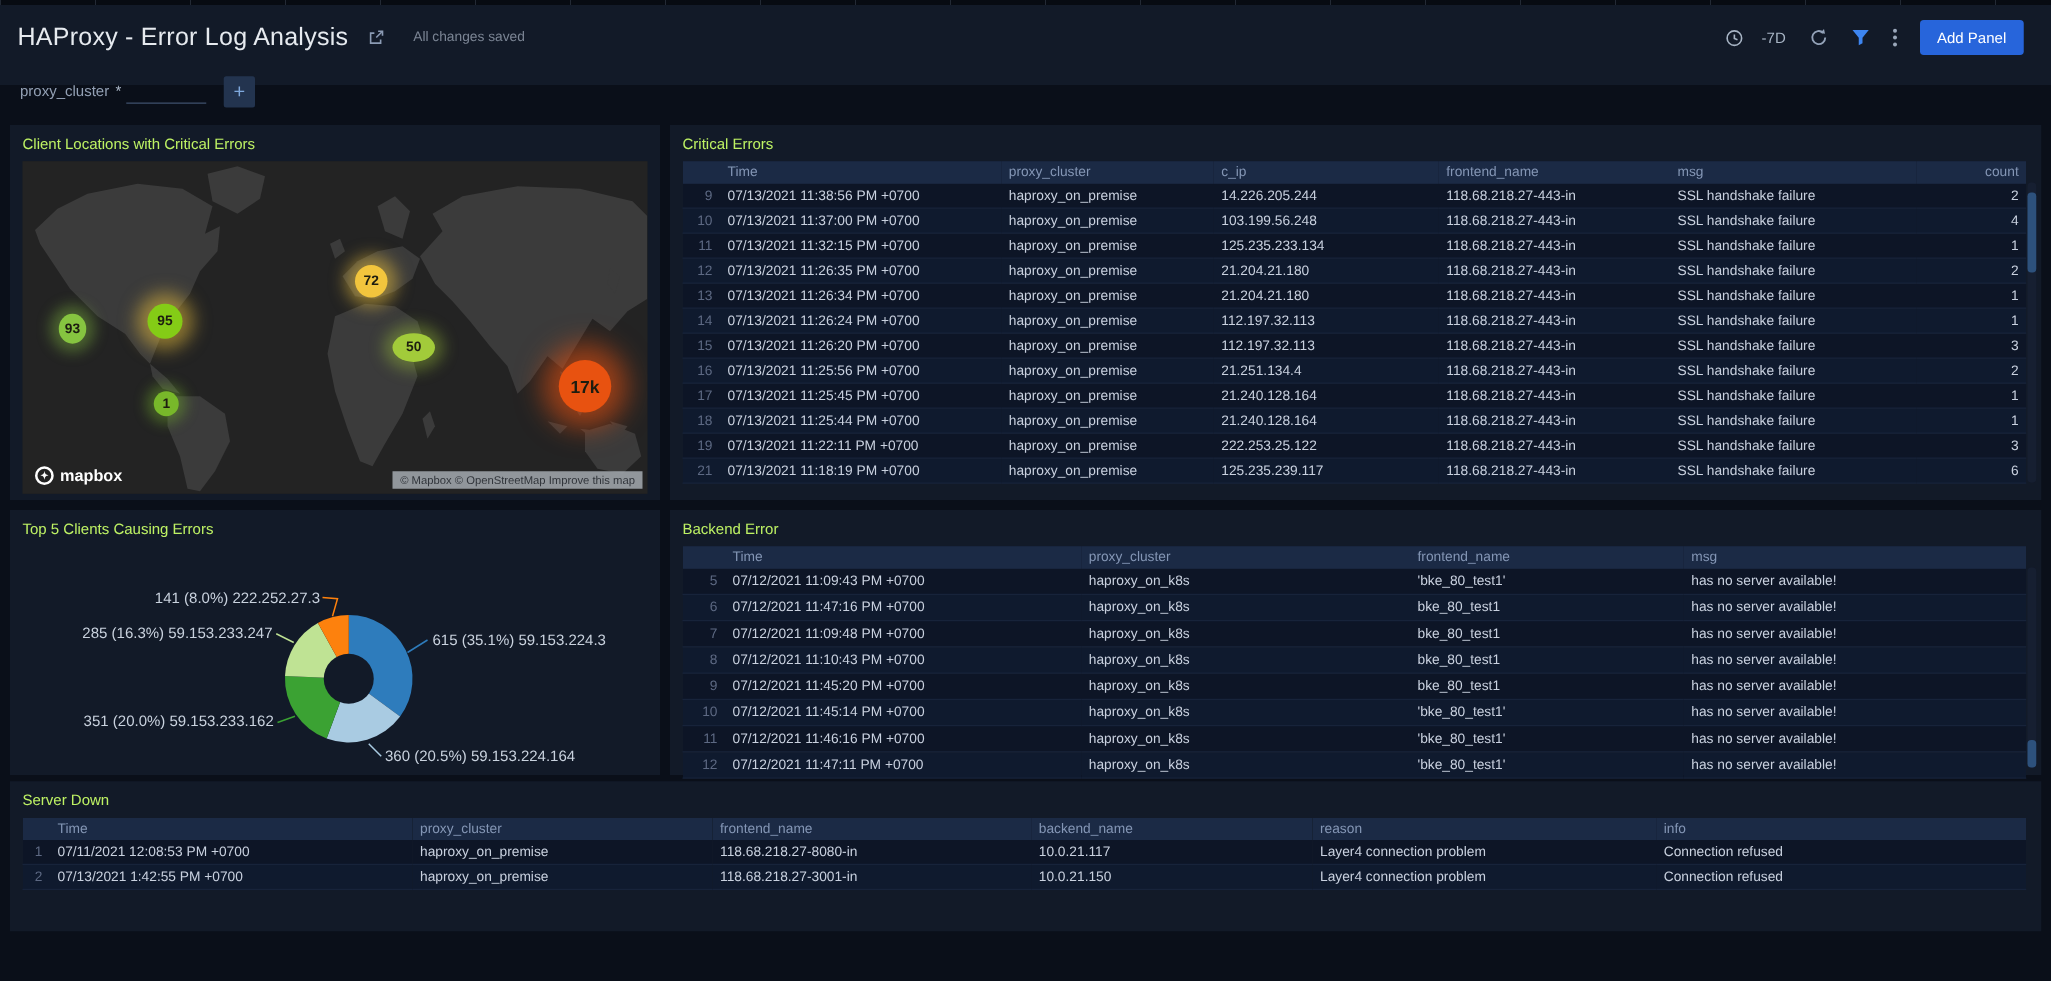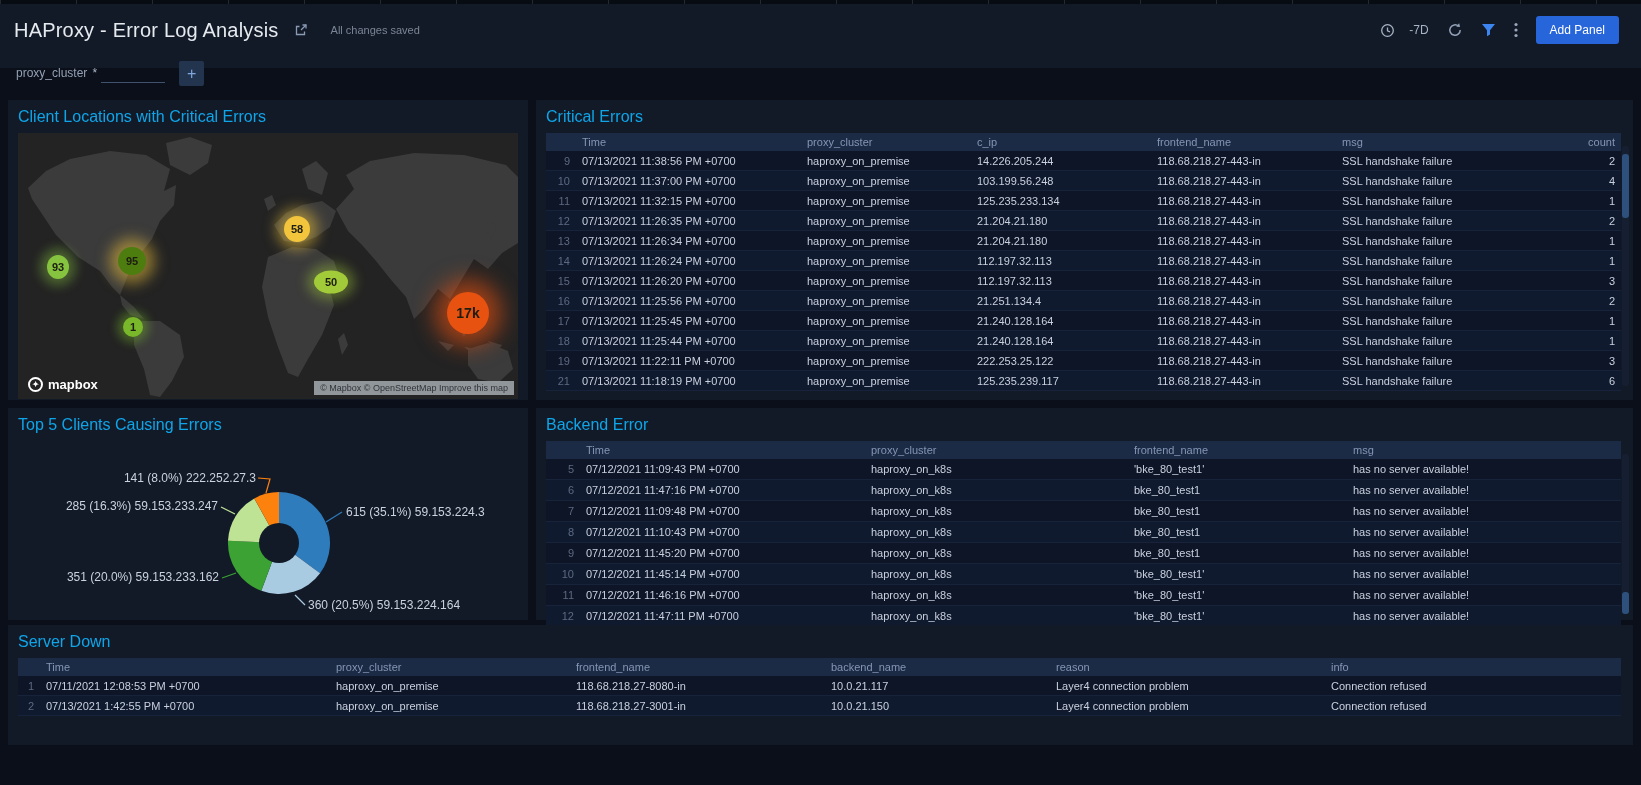--- a/index.html
+++ b/index.html
@@ -19,21 +19,21 @@
   .flabel{font-size:12px;color:#93a0b4}
   .freq{font-size:12px;color:#aab6c6;margin-left:5px}
   .finput{background:transparent;border:none;border-bottom:1px solid #3f516d;width:60px;height:16px;color:#cfd7e3;font-size:12px;margin-left:4px;font-family:"Liberation Sans",sans-serif}
   .plusbtn{margin-left:14px;width:25px;height:25px;background:#23344f;color:#7fa9dd;font-size:16px;line-height:23px;border:none;border-radius:2px;cursor:pointer;font-family:"Liberation Sans",sans-serif}
   .panel{position:absolute;background:#121a28}
   #panel-map{left:8px;top:100px;width:520px;height:300px}
   #panel-critical{left:536px;top:100px;width:1097px;height:300px}
   #panel-clients{left:8px;top:408px;width:520px;height:212px}
   #panel-backend{left:536px;top:408px;width:1097px;height:212px}
   #panel-server{left:8px;top:625px;width:1625px;height:120px}
-  .panel-title{padding:8px 10px 7px;font-size:16px;color:#0ea5e9}
+  .panel-title{padding:8px 10px 7px;font-size:12px;color:#bef264}
   .mapwrap{position:relative;margin:0 10px;height:266px;background:#232323;overflow:hidden}
   .mapsvg{position:absolute;left:0;top:0}
   .bubble{position:absolute;border-radius:50%;display:flex;align-items:center;justify-content:center;font-weight:bold;color:#1d1d10;transform:translate(-50%,-50%);z-index:3}
   .mblogo{position:absolute;left:10px;bottom:7px;display:flex;align-items:center;gap:5px;z-index:4;color:#fff;font-size:13px;font-weight:bold}
   .mbring{width:11px;height:11px;border:2.5px solid #fff;border-radius:50%;display:inline-flex;align-items:center;justify-content:center;font-size:8px;color:#fff}
   .attrib{position:absolute;right:4px;bottom:4px;background:rgba(165,170,176,.85);color:#30343a;font-size:9px;padding:2px 6px;z-index:4}
   table{border-collapse:collapse;table-layout:fixed;width:calc(100% - 22px);margin:0 10px;font-size:11px;color:#c9d1df}
   th{background:#1b2a45;color:#8496b5;font-weight:normal;text-align:left;height:18px;padding:0 6px;overflow:hidden;white-space:nowrap}
   td{height:19px;padding:0 6px;border-bottom:1px solid #17233a;white-space:nowrap;overflow:hidden;background:#0d1526}
   tbody tr:nth-child(even) td{background:#0f1a2e}
@@ -125,22 +125,22 @@
         <path d="M470,86 L478,92 L474,106 L468,98 Z"></path>
         <path d="M450,216 L470,210 L490,218 L495,236 L480,250 L460,246 L450,232 Z"></path>
       </g>
     </svg>
     <div class="mblogo">
       <span class="mbring">✦</span>
       <span>mapbox</span>
     </div>
     <div class="attrib">© Mapbox © OpenStreetMap Improve this map</div>
   <div class="bubble" style="left: 8%; top: 50.4%; width: 22px; height: 24px; background: rgb(134, 196, 64); font-size: 11px; box-shadow: rgba(134, 196, 64, 0.4) 0px 0px 11px 7px;">93</div>
-      <div class="bubble" style="left: 22.8%; top: 48.1%; width: 28px; height: 28px; background: #4d7c0f; font-size: 11px; box-shadow: rgba(242, 197, 61, 0.5) 0px 0px 14px 9px;">95</div>
-      <div class="bubble" style="left: 55.8%; top: 36.2%; width: 26px; height: 26px; background: rgb(242, 197, 61); font-size: 11px; box-shadow: rgba(242, 197, 61, 0.5) 0px 0px 13px 8px;">58</div>
+      <div class="bubble" style="left: 22.8%; top: 48.1%; width: 28px; height: 28px; background: #84cc16; font-size: 11px; box-shadow: rgba(242, 197, 61, 0.5) 0px 0px 14px 9px;">95</div>
+      <div class="bubble" style="left: 55.8%; top: 36.2%; width: 26px; height: 26px; background: rgb(242, 197, 61); font-size: 11px; box-shadow: rgba(242, 197, 61, 0.5) 0px 0px 13px 8px;">72</div>
       <div class="bubble" style="left: 62.6%; top: 56%; width: 34px; height: 23px; background: rgb(162, 203, 58); font-size: 11px; box-shadow: rgba(162, 203, 58, 0.4) 0px 0px 12px 7px;">50</div>
       <div class="bubble" style="left: 23%; top: 72.8%; width: 20px; height: 20px; background: rgb(120, 184, 42); font-size: 11px; box-shadow: rgba(120, 184, 42, 0.4) 0px 0px 10px 6px;">1</div>
       <div class="bubble" style="left: 90%; top: 67.5%; width: 42px; height: 42px; background: rgb(232, 82, 16); font-size: 14px; box-shadow: rgba(232, 82, 16, 0.6) 0px 0px 21px 13px;">17k</div>
     </div>
 </div>
 
 <div class="panel" id="panel-critical">
   <div class="panel-title">Critical Errors</div>
   <div>
       <table class="t-critical">

